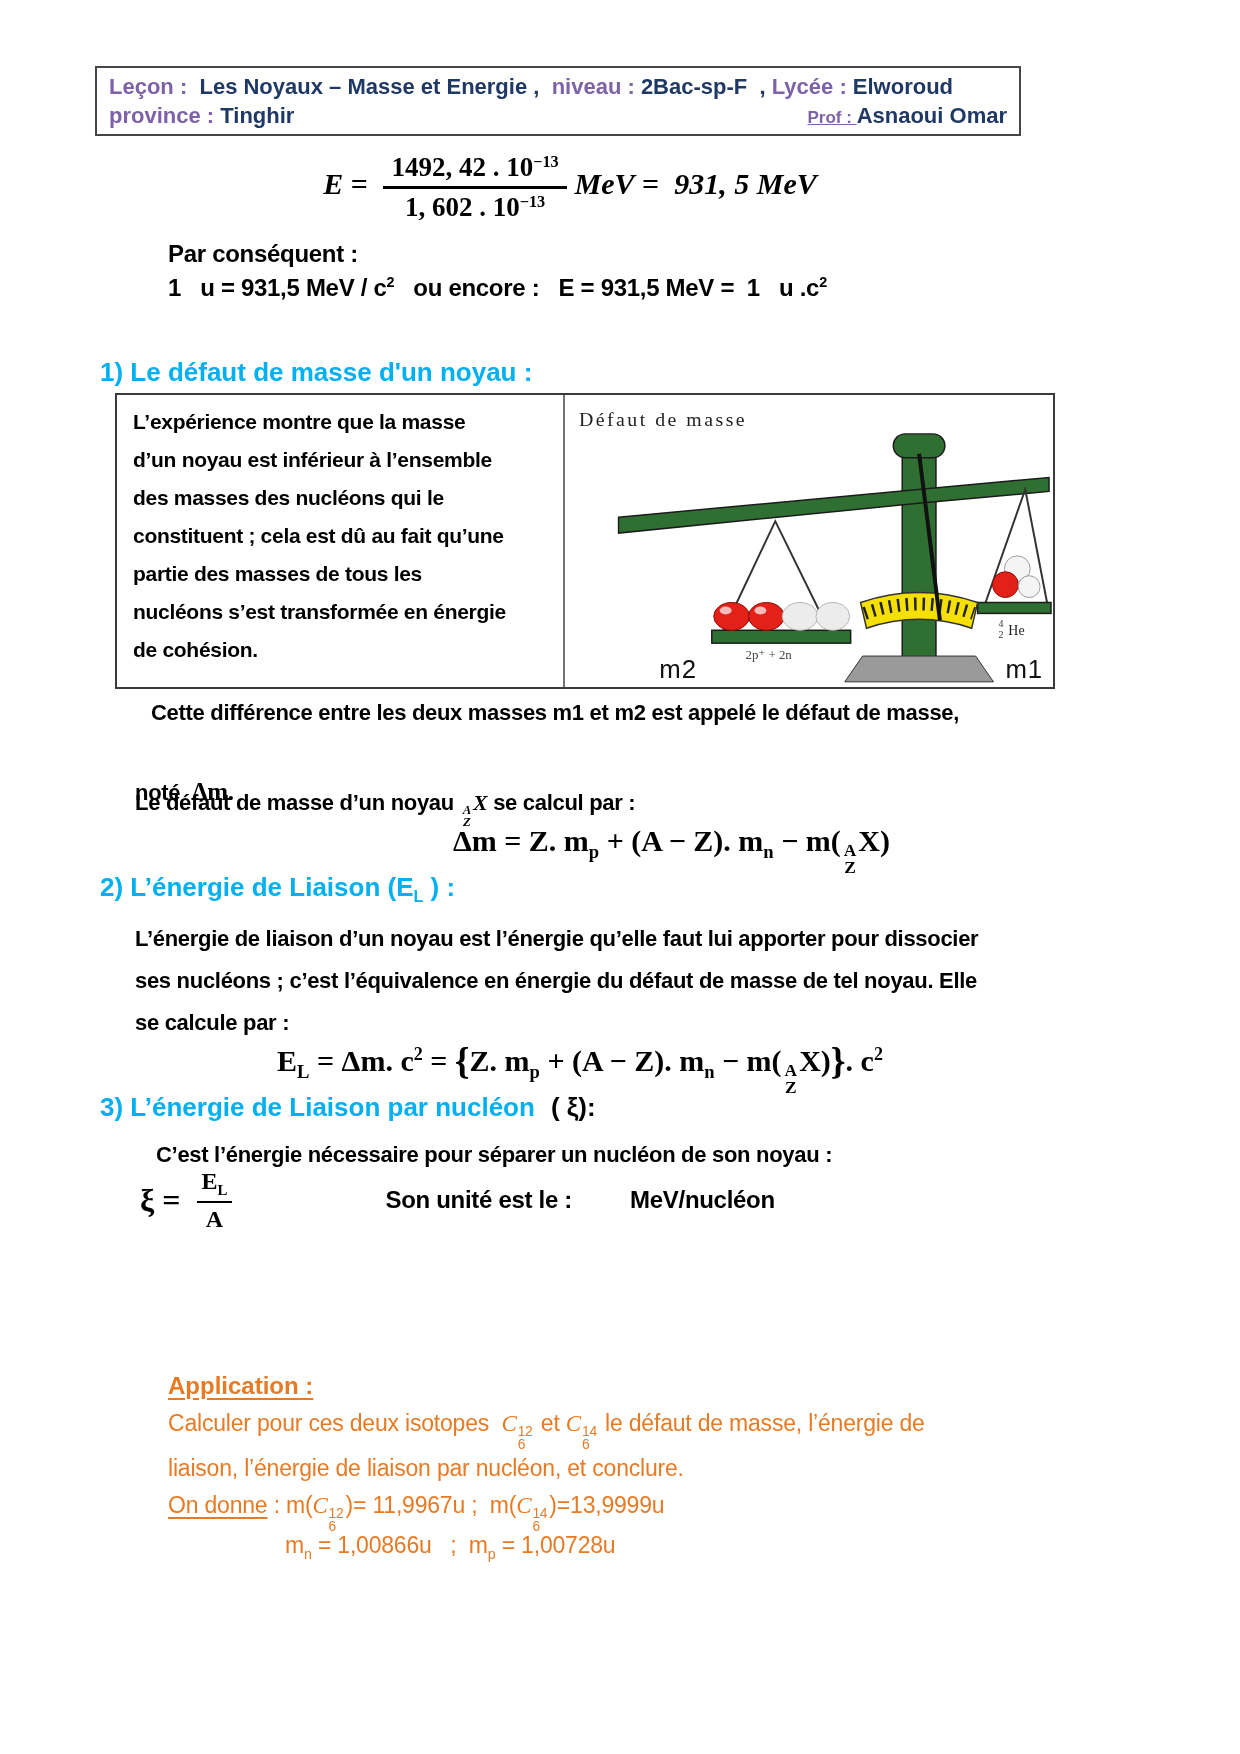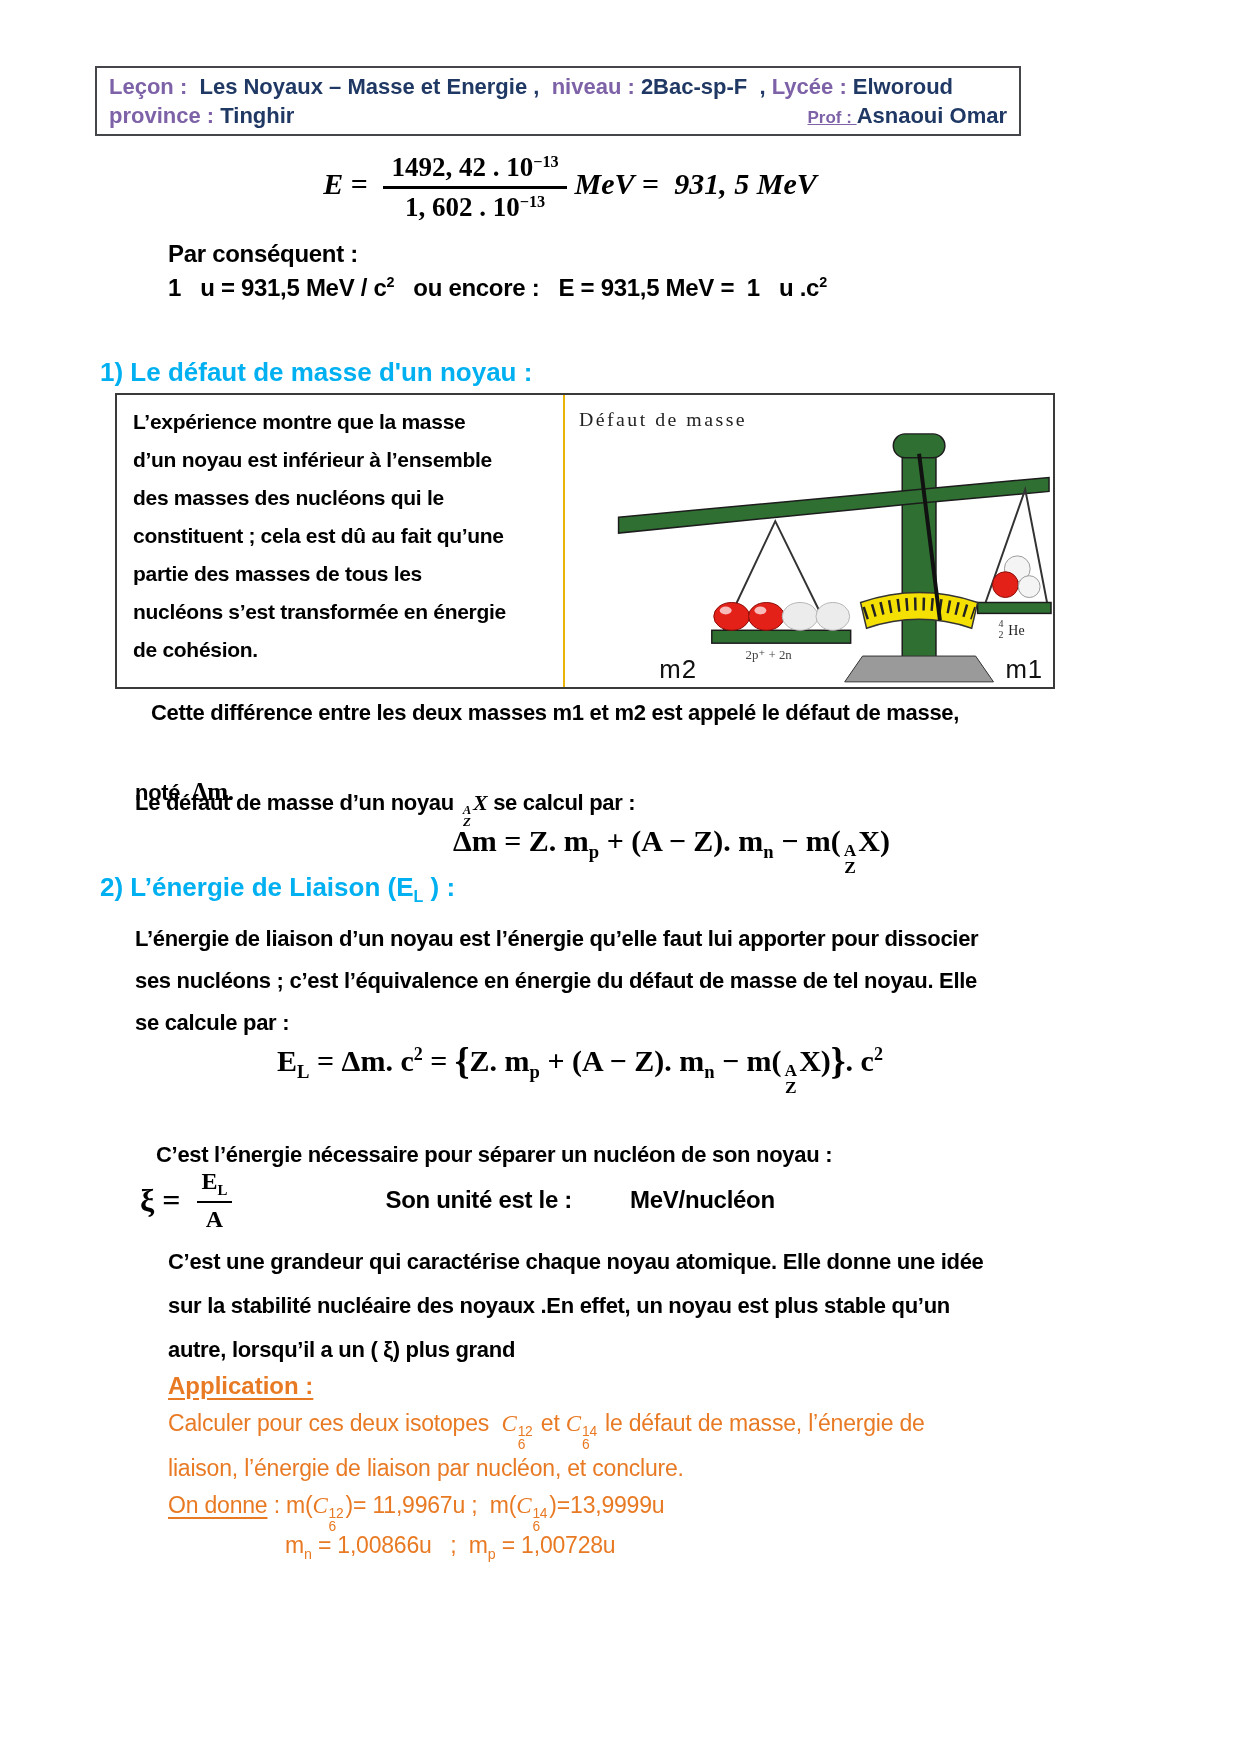--- a/index.html
+++ b/index.html
@@ -44,21 +44,21 @@
   .h-ii{left:95px;top:310px;font-size:28px;}
   .h-num{left:100px;font-size:26px;}
   .h1{top:357px;}
   .h2{top:872px;}
   .h3{top:1092px;}
 
   
   .defect-box{left:115px;top:393px;width:940px;height:296px;border:2px solid #3a3a3a;display:flex;}
   .defect-text{width:446px;padding:8px 4px 0 16px;font-size:21px;font-weight:bold;
     line-height:38px;letter-spacing:-.3px;white-space:pre-line;}
-  .defect-fig{flex:1;border-left:2px solid #eab308;position:relative;}
+  .defect-fig{flex:1;border-left:2px solid #737373;position:relative;}
   .defect-fig svg{position:absolute;inset:0;width:100%;height:100%;}
   .fig-title{font-family:"Liberation Serif","DejaVu Serif",serif;font-size:20px;letter-spacing:2.5px;fill:#222;}
   .fig-small{font-family:"Liberation Serif","DejaVu Serif",serif;font-size:13px;fill:#444;}
   .fig-tiny{font-family:"Liberation Serif","DejaVu Serif",serif;font-size:10px;fill:#333;}
   .fig-he{font-family:"Liberation Serif","DejaVu Serif",serif;font-size:14px;fill:#222;}
   .fig-mass{font-family:"Liberation Sans",sans-serif;font-size:26px;fill:#111;letter-spacing:1px;}
   .green{fill:#2F7032;stroke:#1c1c1c;stroke-width:1.5;}
 
   .para1-l1{left:135px;top:700px;width:920px;font-size:22px;padding-left:16px;}
   .para1-l2{left:135px;top:778px;font-size:22px;}
@@ -172,32 +172,30 @@
 
   <div class="abs eq eq-dm"><span>Δm = Z. m</span><sub>p</sub><span> + (A − Z). m</span><sub>n</sub><span> − m(</span><span class="stack"><span>A</span><span>Z</span></span><span>X</span><span>)</span></div>
 
   <div class="abs b cyan h-num h2 pre"><span>2) L’énergie de Liaison (E</span><sub>L</sub><span> ) :</span></div>
   <div class="abs para s2para lines">L’énergie de liaison d’un noyau est l’énergie qu’elle faut lui apporter pour dissocier
 ses nucléons ; c’est l’équivalence en énergie du défaut de masse  de tel noyau.  Elle
 se calcule par :</div>
 
   <div class="abs eq eq-el"><span>E</span><sub>L</sub><span> = Δm. c</span><sup>2</sup><span> = </span><span class="brace">{</span><span>Z. m</span><sub>p</sub><span> + (A − Z). m</span><sub>n</sub><span> − m(</span><span class="stack"><span>A</span><span>Z</span></span><span>X</span><span>)</span><span class="brace">}</span><span>. c</span><sup>2</sup></div>
 
+  <div class="abs b h-num h3 pre"><span class="cyan">3) L’énergie de Liaison par nucléon</span><span style="margin-left:16px;color:#000;">( ξ):</span></div>
   <div class="abs para s3p1">C’est l’énergie nécessaire pour séparer un nucléon de son noyau :</div>
 
   <div class="abs xi-row">
       <span class="eq xi-sym">ξ = </span>
       <span class="frac eq xi-frac"><span class="num"><span>E</span><sub>L</sub></span><span class="den">A</span></span>
       <span class="unit-label">Son unité est le :</span>
       <span class="unit-value">MeV/nucléon</span>
     </div>
 
-  <div class="abs para s3p2 lines">C’est une grandeur qui caractérise chaque noyau atomique. Elle donne une idée
-sur la stabilité nucléaire des noyaux .En effet, un noyau est plus stable qu’un
-autre, lorsqu’il a un  ( ξ) plus grand</div>
 
   <div class="abs orange app-h">Application :</div>
 
   <div class="abs app-line app-l1 pre"><span>Calculer pour ces deux isotopes  </span><span class="iso-c">C</span><span class="iso"><span>12</span><span>6</span></span><span> et </span><span class="iso-c">C</span><span class="iso"><span>14</span><span>6</span></span><span> le défaut de masse, l’énergie de</span></div>
 
   <div class="abs app-line app-l2">liaison, l’énergie de liaison par nucléon, et conclure.</div>
 
   <div class="abs app-line app-l3 pre"><span class="u">On donne</span><span> : m(</span><span class="iso-c">C</span><span class="iso"><span>12</span><span>6</span></span><span>)= 11,9967u ;  m(</span><span class="iso-c">C</span><span class="iso"><span>14</span><span>6</span></span><span>)=13,9999u</span></div>
 
   <div class="abs app-line app-l4 pre"><span>m</span><sub>n</sub><span> = 1,00866u   ;  m</span><sub>p</sub><span> = 1,00728u</span></div>

